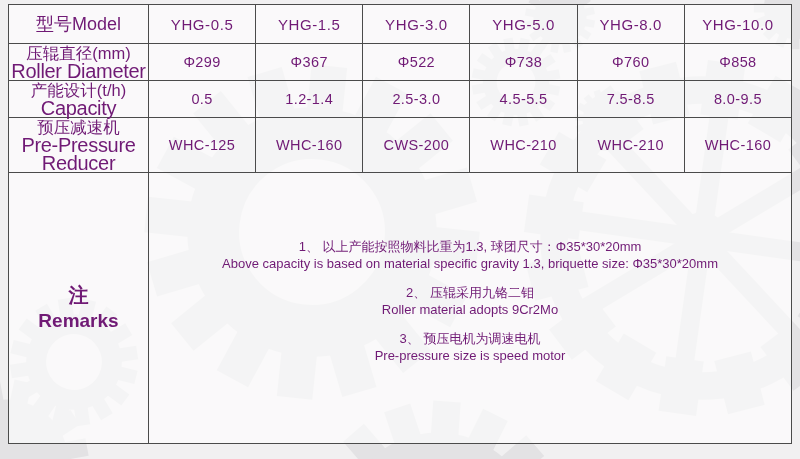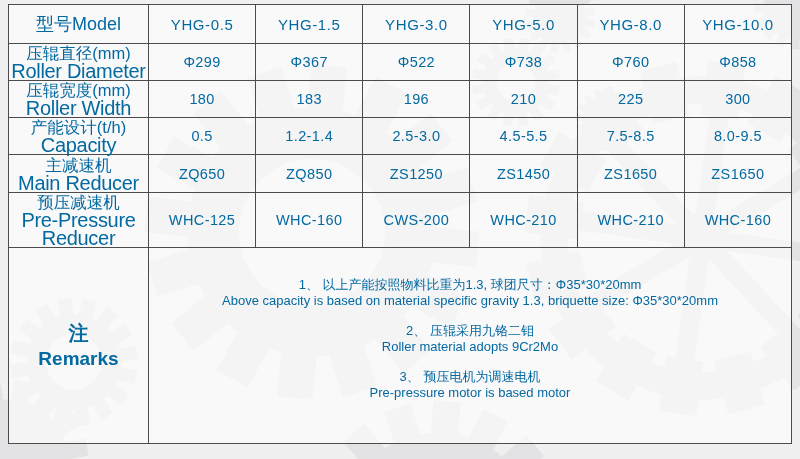--- a/index.html
+++ b/index.html
@@ -19,21 +19,21 @@
   }
   table.spec{
     position:absolute;left:8px;top:4px;
     width:784px;height:440px;
     border-collapse:collapse;
     table-layout:fixed;
   }
   table.spec th, table.spec td{
     border:1px solid #4b4b4b;
     background:rgba(255,255,255,0.62);
-    color:#0369a1;
+    color:#701a75;
     text-align:center;
     vertical-align:middle;
     padding:0;
   }
   col.c-label{width:140px;}
   tr.r-model{height:39px;}
   tr.r-std{height:37px;margin-left:19px;}
   tr.r-std2{height:38px;}
   th.row-label{font-weight:normal;line-height:18px;}
   .lbl-zh{font-size:16.5px;}
@@ -136,58 +136,34 @@
         <div class="lbl-en">Roller Diameter</div>
       </th>
       <td class="val">Φ299</td>
       <td class="val">Φ367</td>
       <td class="val">Φ522</td>
       <td class="val">Φ738</td>
       <td class="val">Φ760</td>
       <td class="val">Φ858</td>
     </tr>
 
-    <tr class="r-std">
-      <th class="row-label">
-        <div class="lbl-zh">压辊宽度(mm)</div>
-        <div class="lbl-en">Roller Width</div>
-      </th>
-      <td class="val">180</td>
-      <td class="val">183</td>
-      <td class="val">196</td>
-      <td class="val">210</td>
-      <td class="val">225</td>
-      <td class="val">300</td>
-    </tr>
 
     <tr class="r-std">
       <th class="row-label">
         <div class="lbl-zh">产能设计(t/h)</div>
         <div class="lbl-en">Capacity</div>
       </th>
       <td class="val">0.5</td>
       <td class="val">1.2-1.4</td>
       <td class="val">2.5-3.0</td>
       <td class="val">4.5-5.5</td>
       <td class="val">7.5-8.5</td>
       <td class="val">8.0-9.5</td>
     </tr>
 
-    <tr class="r-std2">
-      <th class="row-label">
-        <div class="lbl-zh">主减速机</div>
-        <div class="lbl-en">Main Reducer</div>
-      </th>
-      <td class="val">ZQ650</td>
-      <td class="val">ZQ850</td>
-      <td class="val">ZS1250</td>
-      <td class="val">ZS1450</td>
-      <td class="val">ZS1650</td>
-      <td class="val">ZS1650</td>
-    </tr>
 
 
 
     <tr class="r-std2">
       <th class="row-label">
         <div class="lbl-zh">预压减速机</div>
         <div class="lbl-en">Pre-Pressure Reducer</div>
       </th>
       <td class="val">WHC-125</td>
       <td class="val">WHC-160</td>
@@ -206,19 +182,19 @@
         <div class="note">
           <div>1、 以上产能按照物料比重为1.3, 球团尺寸：Φ35*30*20mm</div>
           <div>Above capacity is based on material specific gravity 1.3, briquette size: Φ35*30*20mm</div>
         </div>
         <div class="note">
           <div>2、 压辊采用九铬二钼</div>
           <div>Roller material adopts 9Cr2Mo</div>
         </div>
         <div class="note">
           <div>3、 预压电机为调速电机</div>
-          <div>Pre-pressure motor is based motor</div>
+          <div>Pre-pressure size is speed motor</div>
         </div>
       </td>
     </tr>
   </tbody>
     </table>
 </div>
 
 </body></html>

